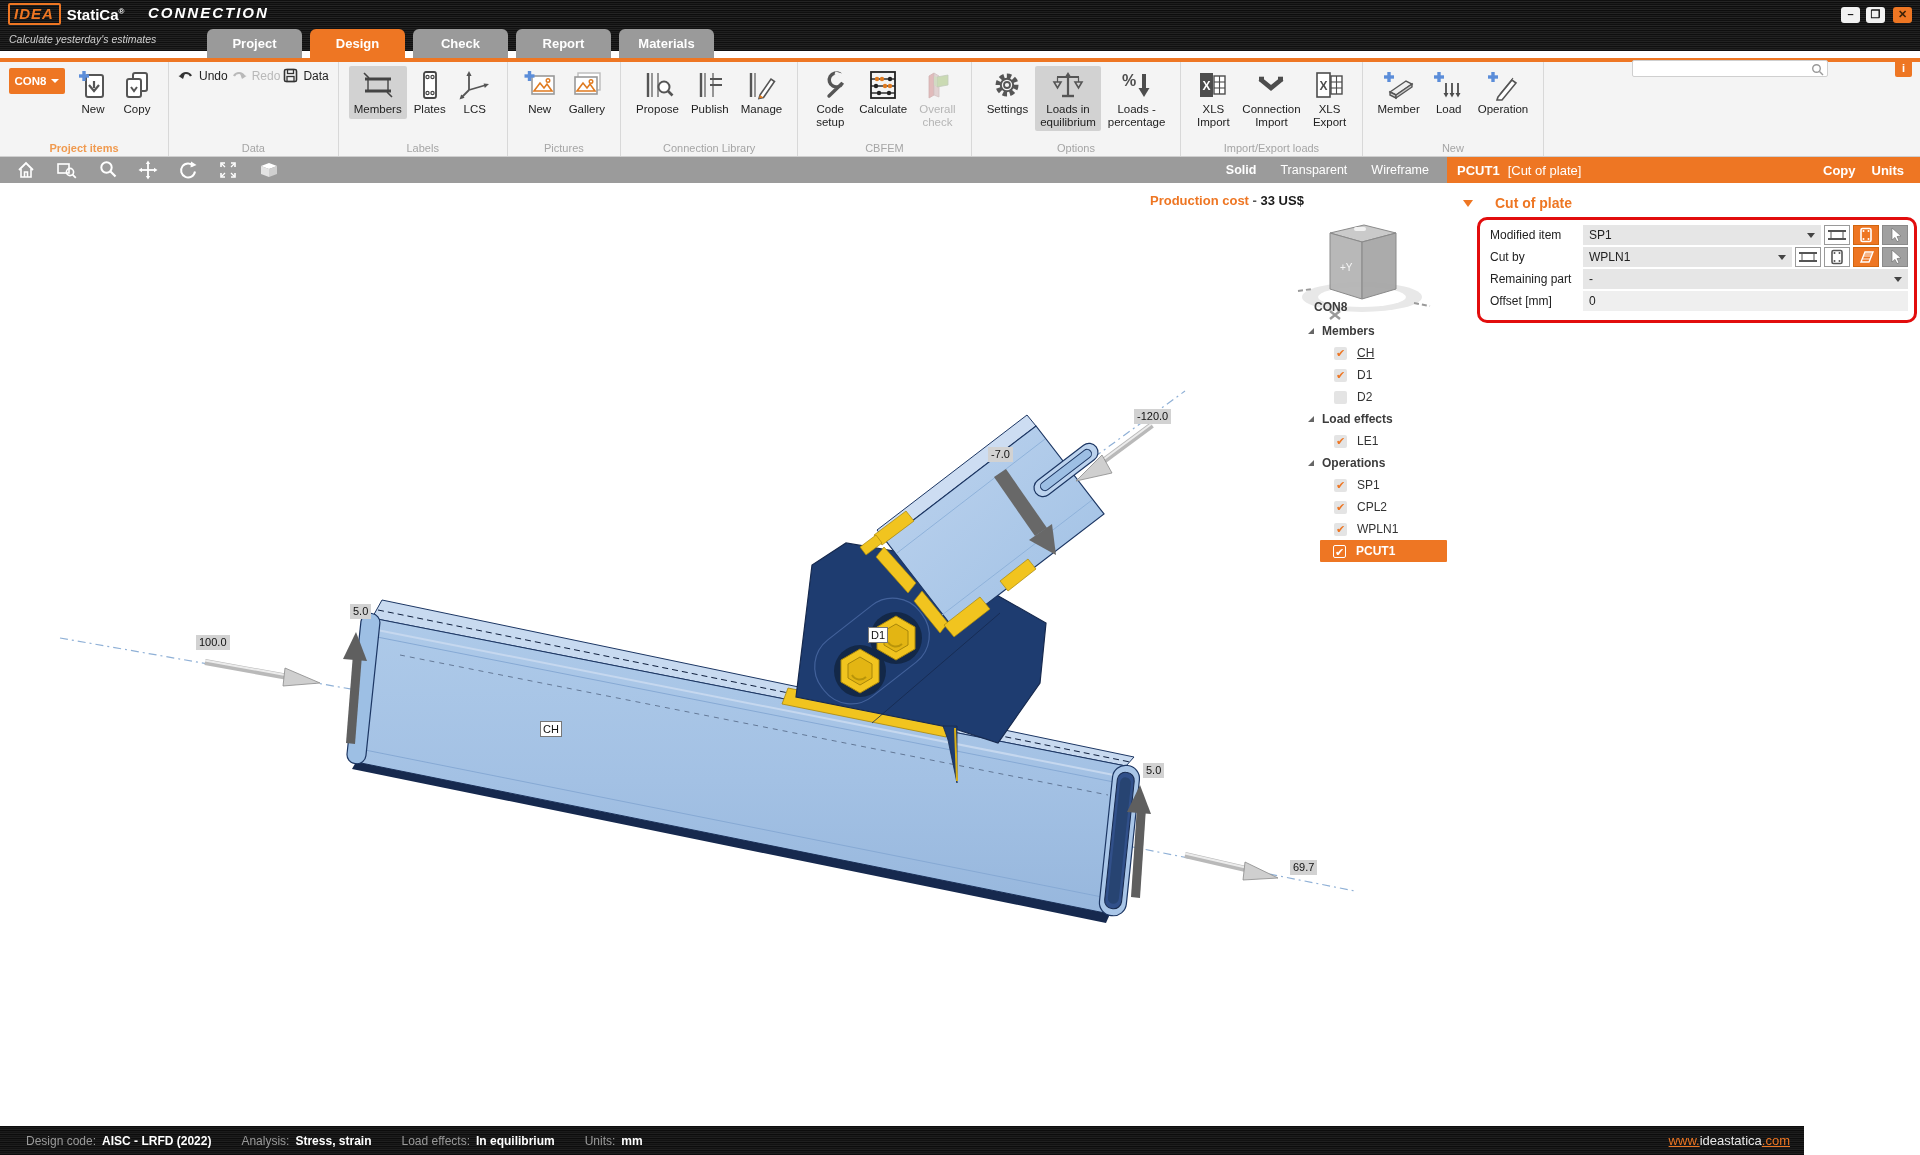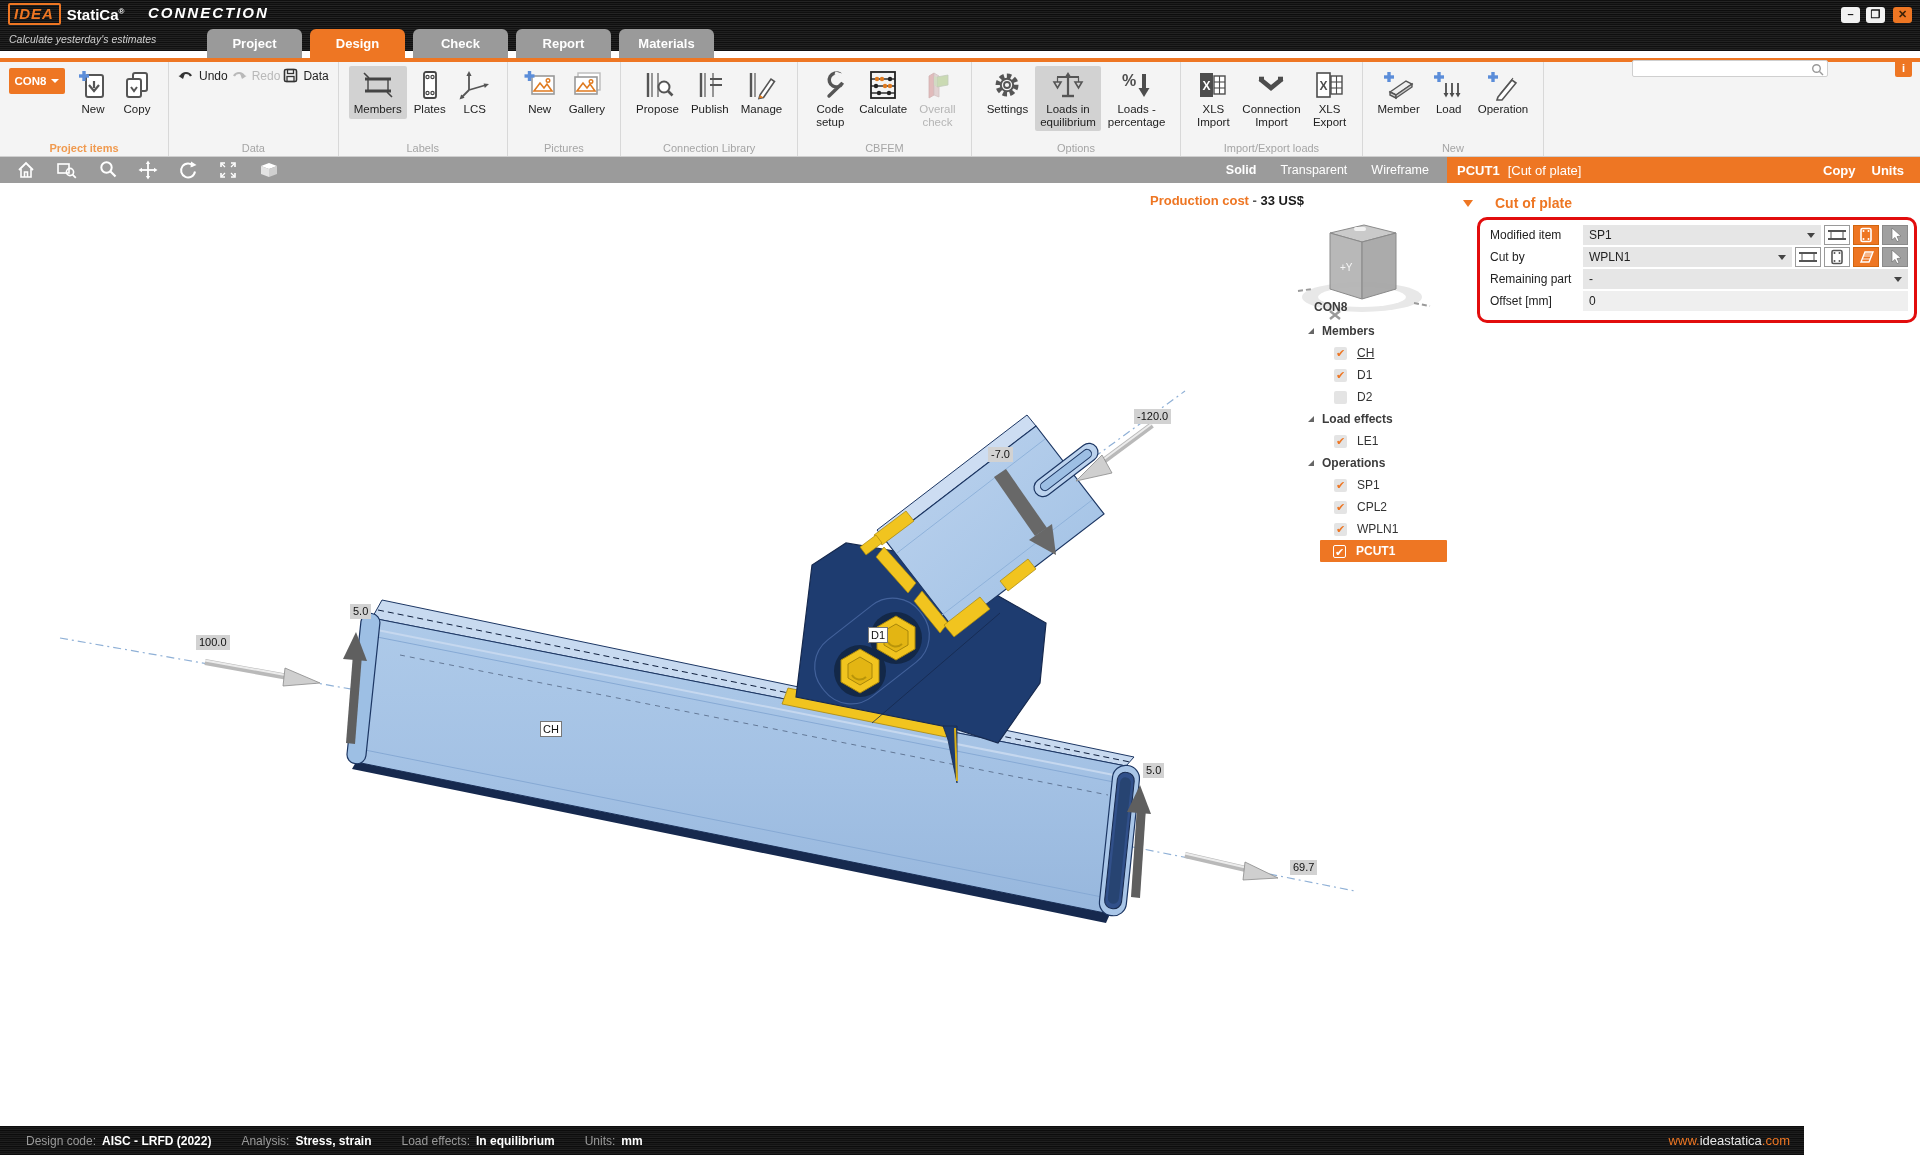--- a/index.html
+++ b/index.html
@@ -116,21 +116,21 @@
   .pbtn.gray { background:#a0a0a0; border-color:#8a8a8a; }
   
   #status-bar { position:absolute; left:0; top:1126px; width:1804px; height:29px;
     background:#141414 repeating-linear-gradient(0deg,#0c0c0c 0 1px,#1f1f1f 1px 2px,#121212 2px 3px,#1b1b1b 3px 4px);
     display:flex; align-items:center; font-size:12px; }
   #status-items { display:flex; padding-left:26px; gap:30px; }
   .st-pair { display:flex; gap:6px; }
   .st-lbl { color:#9a9a9a; }
   .st-val { color:#fff; font-weight:bold; }
   #website { margin-left:auto; padding-right:14px; font-size:13px; }
-  #website .w1,#website .w3 { color:#ee7623; }
+  #website .w1,#website .w3 { color:#ee7623;text-decoration:underline; }
   #website .w2 { color:#e8e8e8; }
   svg { display:block; }
 </style>
 </head>
 <body>
 
 <div id="title-bar">
   <div id="logo-wrap">
     <span id="logo-idea">IDEA</span>
     <span id="logo-statica"><span>StatiCa</span><span id="logo-reg">®</span></span>

